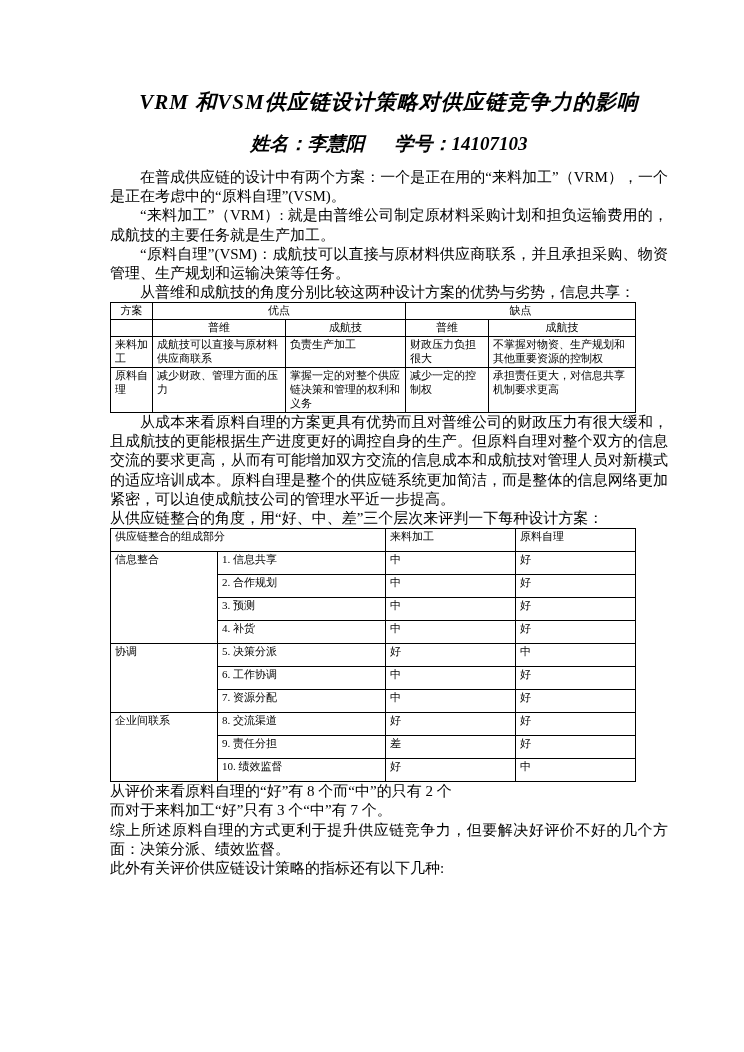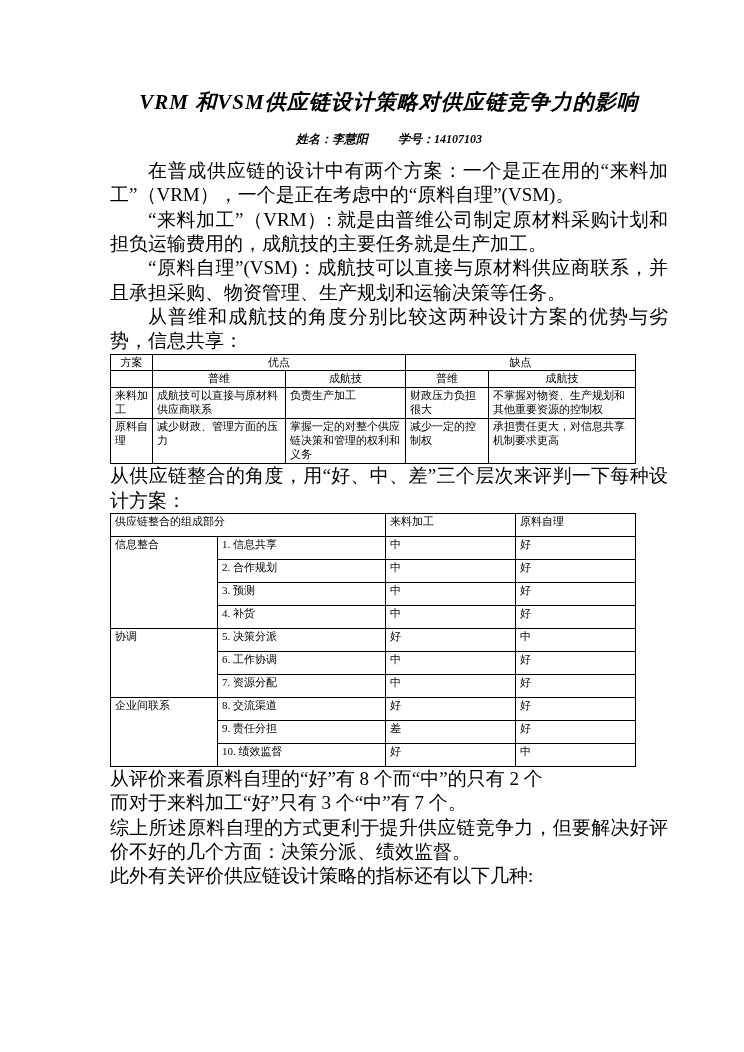--- a/index.html
+++ b/index.html
@@ -19,28 +19,28 @@
     text-align: center;
     font-size: 21px;
     font-weight: bold;
     font-style: italic;
     letter-spacing: 1px;
     margin-bottom: 15px;
     white-space: nowrap;
   }
   .byline {
     text-align: center;
-    font-size: 12px;
+    font-size: 19px;
     font-weight: bold;
     font-style: italic;
     margin-bottom: 11px;
   }
   .byline .gap { display: inline-block; width: 30px; }
   p.para {
-    font-size: 19px;
+    font-size: 15px;
     line-height: 1.28;
     text-align: justify;
   }
   p.indent { text-indent: 2em; }
   table.tbl {
     border-collapse: collapse;
     width: 525px;
     table-layout: fixed;
     font-size: 11px;
   }
@@ -102,20 +102,21 @@
       <tr>
         <td>原料自理</td>
         <td>减少财政、管理方面的压力</td>
         <td>掌握一定的对整个供应链决策和管理的权利和义务</td>
         <td>减少一定的控制权</td>
         <td>承担责任更大，对信息共享机制要求更高</td>
       </tr>
     </tbody>
   </table>
 
+  <p class="para indent">从成本来看原料自理的方案更具有优势而且对普维公司的财政压力有很大缓和，且成航技的更能根据生产进度更好的调控自身的生产。但原料自理对整个双方的信息交流的要求更高，从而有可能增加双方交流的信息成本和成航技对管理人员对新模式的适应培训成本。原料自理是整个的供应链系统更加简洁，而是整体的信息网络更加紧密，可以迫使成航技公司的管理水平近一步提高。</p>
   <p class="para">从供应链整合的角度，用“好、中、差”三个层次来评判一下每种设计方案：</p>
 
   <table class="tbl t2">
     <colgroup>
       <col style="width:107px">
       <col style="width:168px">
       <col style="width:130px">
       <col style="width:120px">
     </colgroup>
     <tbody>

